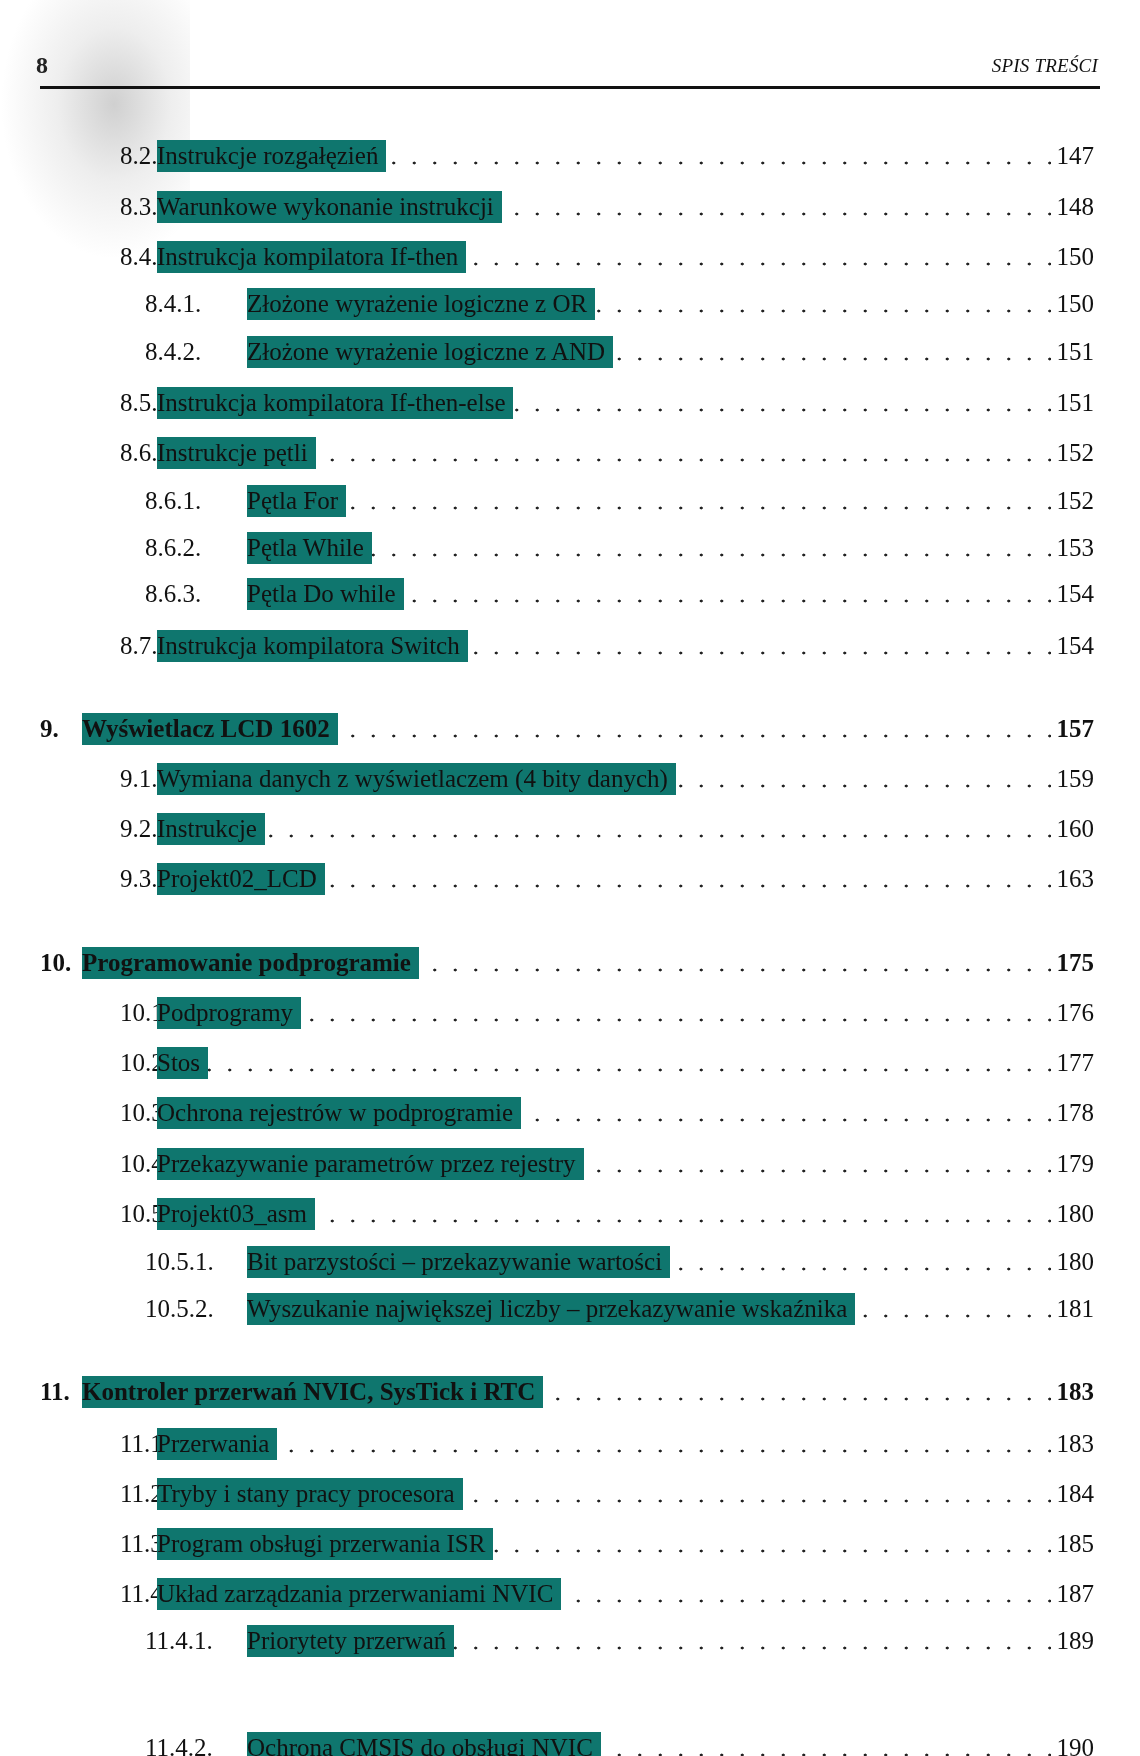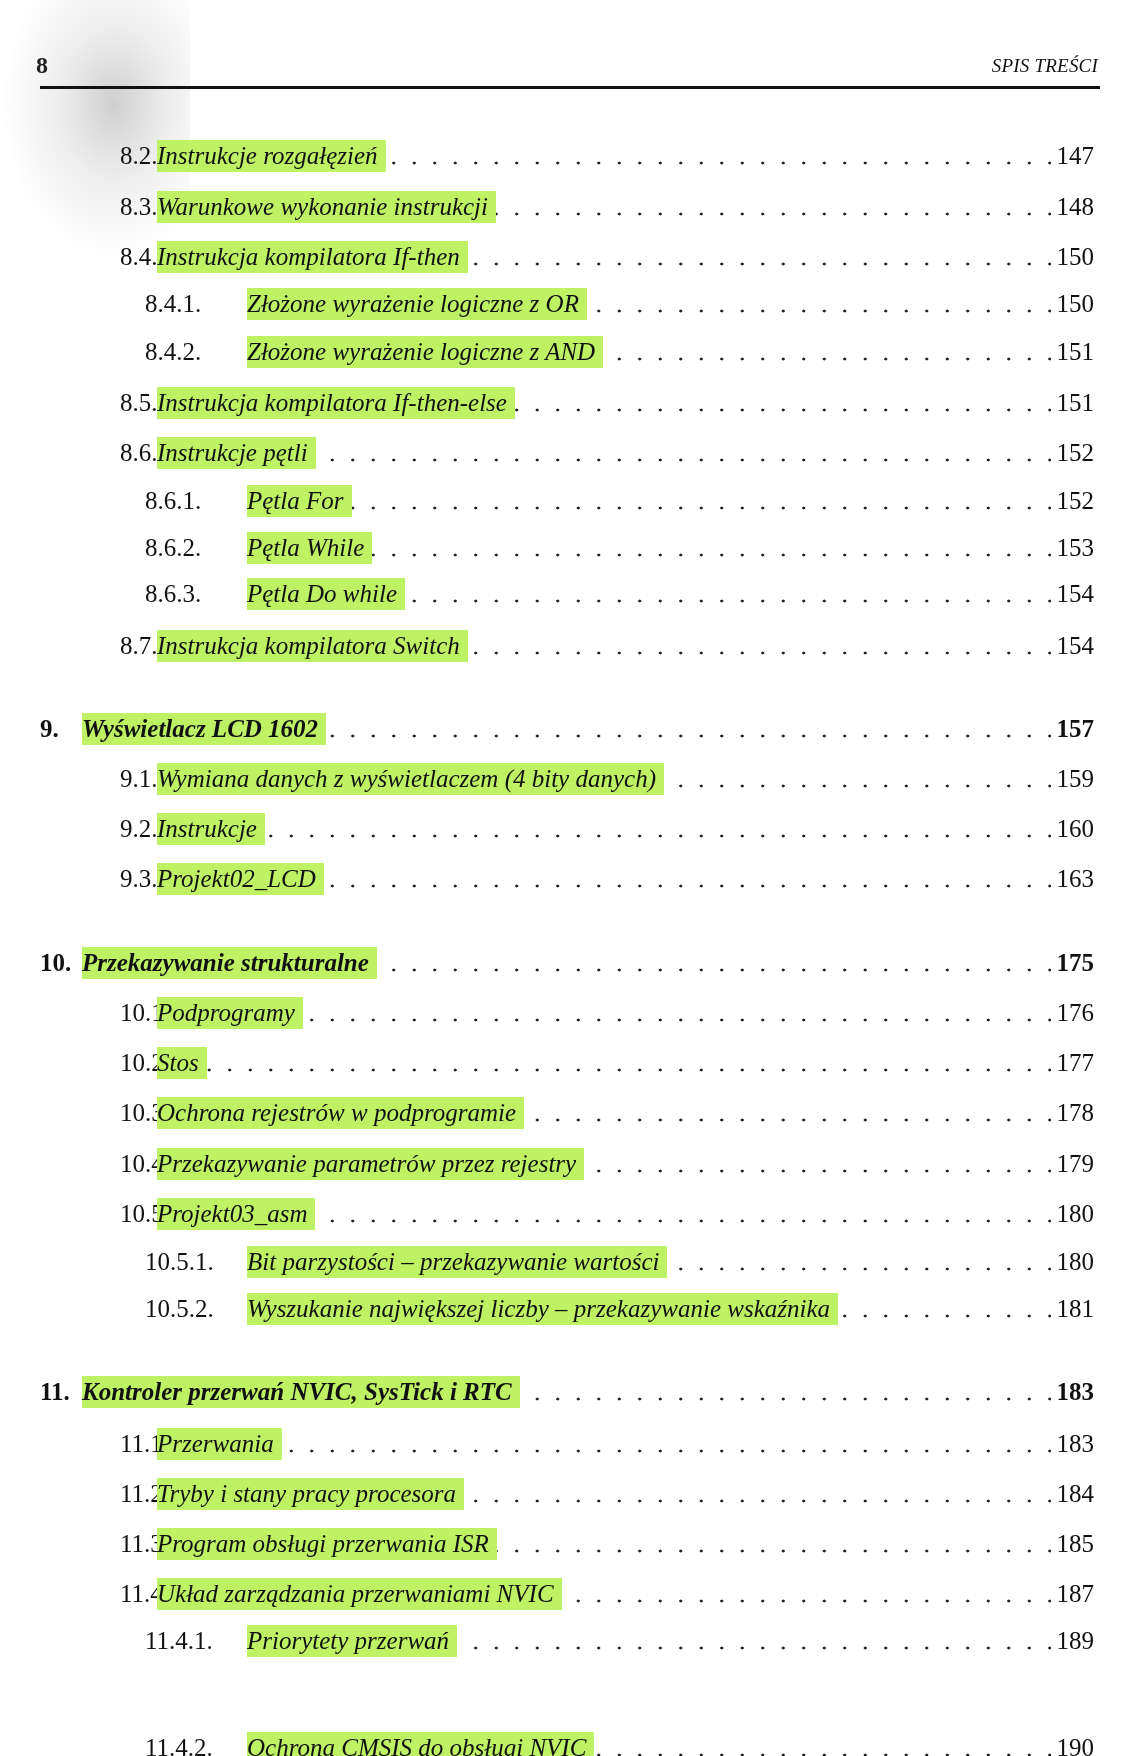--- a/index.html
+++ b/index.html
@@ -20,21 +20,21 @@
     position: absolute; right: 42px; top: 55px; font-size: 19px; font-style: italic; letter-spacing: 0.2px;
   }
   .head-rule {
     position: absolute; left: 40px; right: 40px; top: 86px; height: 3px; background: #111;
   }
   .toc { position: absolute; left: 0; top: 0; width: 1140px; }
   .row {
     position: absolute; left: 0; right: 0; height: 32px; font-size: 25px; line-height: 32px;
   }
   .num { position: absolute; white-space: nowrap; }
-  .title { position: absolute; white-space: nowrap; background: #bef264; padding-right: 8px; z-index: 2; font-style: italic; }
+  .title { position: absolute; white-space: nowrap; background: #0f766e; padding-right: 8px; z-index: 2; }
   .leader {
     position: absolute; right: 80px; height: 6px; top: 20px; z-index: 1;
     background-image: radial-gradient(circle, #222 1.3px, rgba(255,255,255,0) 1.7px);
     background-size: 20.5px 6px; background-repeat: repeat-x; background-position: right center;
   }
   .page {
     position: absolute; right: 46px; text-align: right; white-space: nowrap; background: #fff; padding-left: 6px; z-index: 2;
   }
   .lvl1 { font-weight: bold; }
   .lvl1 .num { left: 40px; }
@@ -143,21 +143,21 @@
     </div>
     <div class="row lvl2" style="top: 863px;">
       <span class="num">9.3.</span>
       <span class="leader"></span>
       <span class="title">Projekt02_LCD</span>
       <span class="page">163</span>
     </div>
     <div class="row lvl1" style="top: 947px;">
       <span class="num">10.</span>
       <span class="leader"></span>
-      <span class="title">Przekazywanie strukturalne</span>
+      <span class="title">Programowanie podprogramie</span>
       <span class="page">175</span>
     </div>
     <div class="row lvl2" style="top: 997px;">
       <span class="num">10.1.</span>
       <span class="leader"></span>
       <span class="title">Podprogramy</span>
       <span class="page">176</span>
     </div>
     <div class="row lvl2" style="top: 1047px;">
       <span class="num">10.2.</span>

